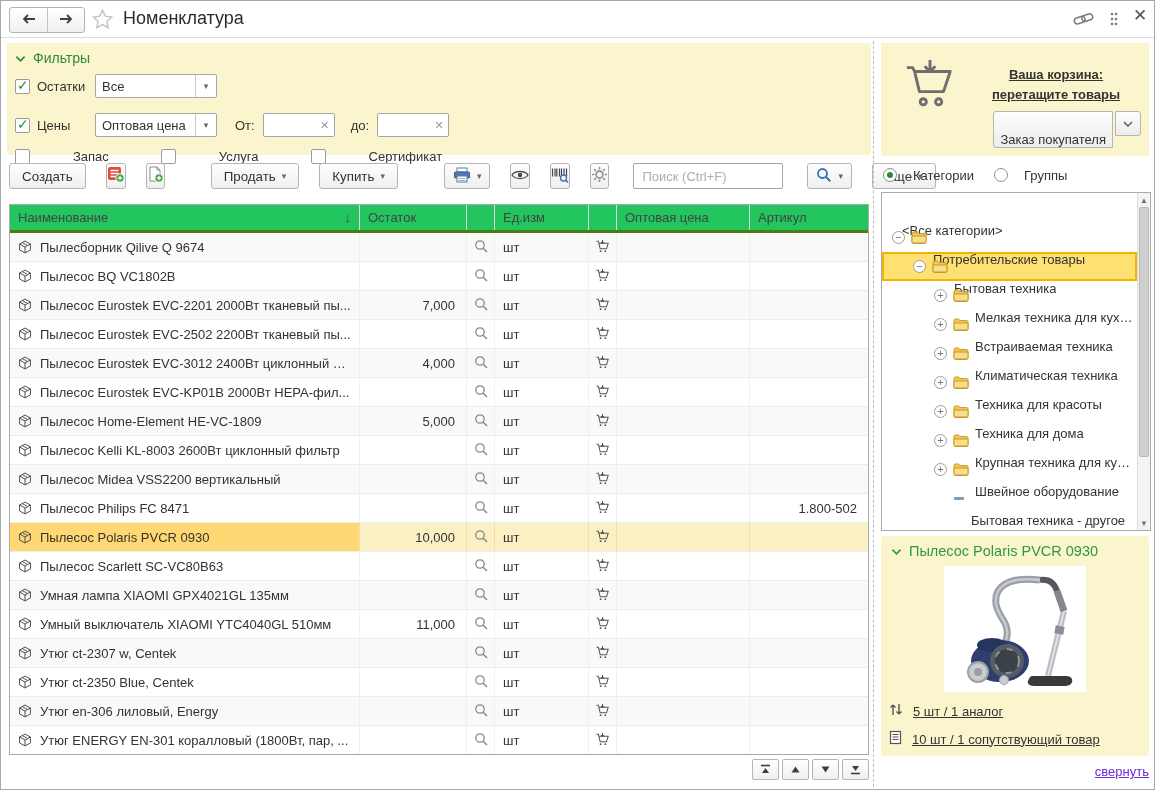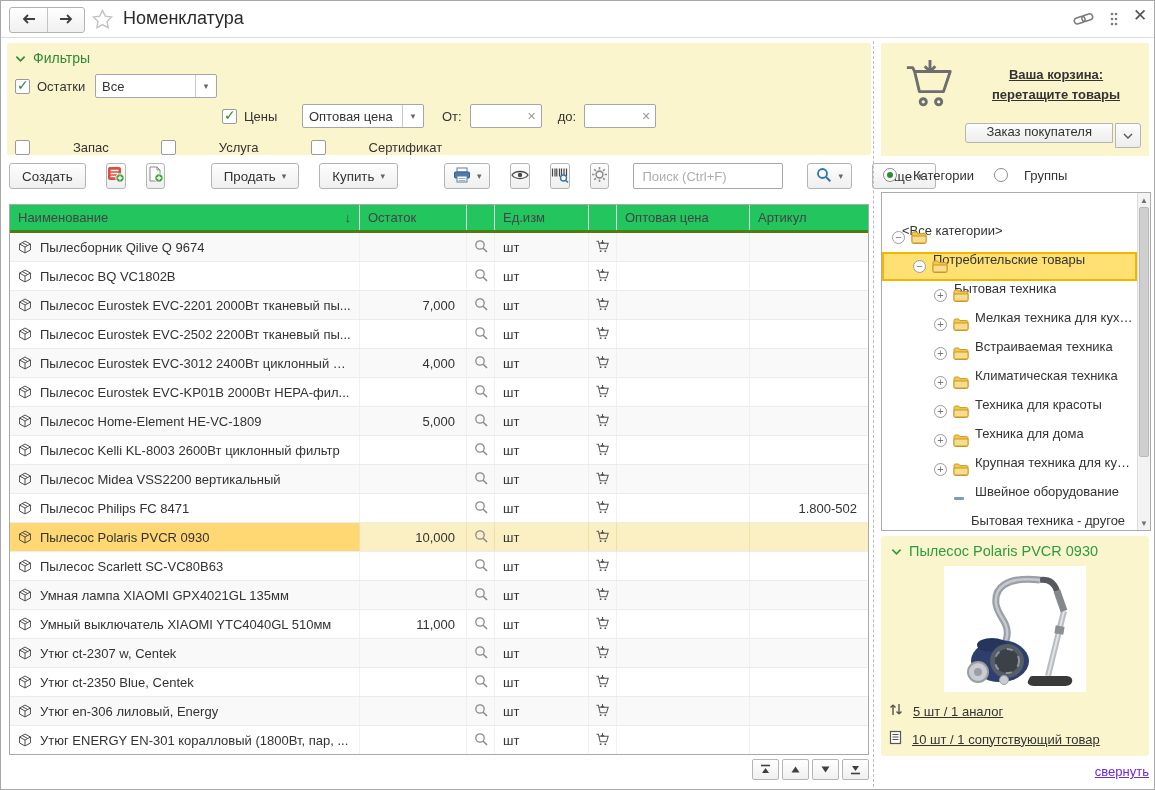--- a/index.html
+++ b/index.html
@@ -18,21 +18,21 @@
   #title { position:absolute; left:122px; top:7px; font-size:18px; color:#2b2b2b; }
   .tb-ico { position:absolute; top:11px; cursor:pointer; }
   #link-icon { left:1072px; }
   #menu-icon { left:1108px; top:10px; }
   #close-icon { left:1132px; top:6px; font-size:17px; color:#555; line-height:1; }
   
   #filters { position:absolute; left:6px; top:42px; width:864px; height:112px; background:#fbf5cd; border-radius:3px; padding:5px 8px; }
   .frow { display:flex; align-items:center; }
   #filters-title { color:#2e8b35; font-size:14px; display:flex; align-items:center; gap:7px; height:20px; cursor:pointer; }
   .f2 { margin-top:6px; height:24px; }
-  .f3 { margin-top:6px; height:24px;justify-content:center; }
+  .f3 { margin-top:15px; height:24px; }
   .f4 { margin-top:10px; height:18px;gap:36px; }
   .cb { width:15px; height:15px; background:#fff; border:1px solid #9a9a9a; border-radius:2px; position:relative; cursor:pointer; flex:0 0 auto; }
   .cb.checked::after { content:"✓"; position:absolute; left:1px; top:-3px; color:#2e8b35; font-weight:bold; font-size:14px; }
   .cblab { margin-left:7px; }
   .lab-w { width:58px; margin-left:7px; }
   .select { display:inline-flex; width:122px; height:24px; background:#fff; border:1px solid #a6a6a6; border-radius:2px; align-items:center; cursor:pointer; }
   .select .sval { flex:1; padding:0 6px; white-space:nowrap; overflow:hidden; }
   .select .sarr { width:21px; align-self:stretch; border-left:1px solid #c9c9c9; display:flex; align-items:center; justify-content:center; color:#666; font-size:9px; }
   .inpx { display:inline-flex; width:72px; height:24px; background:#fff; border:1px solid #a6a6a6; border-radius:2px; align-items:center; }
   .inpx input { flex:1; width:40px; border:0; outline:none; padding:0 4px; font:inherit; background:transparent; }
@@ -68,21 +68,21 @@
   
   #btm-nav { position:absolute; left:8px; top:758px; width:860px; display:flex; justify-content:flex-end; gap:3px; }
   .nav4 { width:27px; height:21px; background:linear-gradient(#fff,#f0f0f0); border:1px solid #b5b5b5; border-radius:2px; display:flex; align-items:center; justify-content:center; cursor:pointer; }
   
   #divider { position:absolute; left:872px; top:40px; height:746px; border-left:1px dashed #bdbdbd; }
   
   #cart-box { position:absolute; left:880px; top:42px; width:268px; height:113px; background:#fbf5cd; border-radius:1px; }
   #cart-top { display:flex; align-items:center; padding:14px 10px 0 20px; gap:14px; }
   #cart-link { flex:1; text-align:center; font-weight:bold; text-decoration:underline; color:#333; line-height:1.5; cursor:pointer; }
   #order-row { position:absolute; right:8px; bottom:8px; display:flex; }
-  #order-btn { height:20px; padding:0 20px; background:linear-gradient(#fdfdfd,#ededed); border:1px solid #b5b5b5; border-radius:3px 0 0 3px; display:flex; align-items:flex-start; cursor:pointer; }
+  #order-btn { height:37px; padding:0 6px; background:linear-gradient(#fdfdfd,#ededed); border:1px solid #b5b5b5; border-radius:3px 0 0 3px; display:flex; align-items:flex-end; cursor:pointer; }
   #order-dd { width:26px; height:25px; margin-left:2px; background:linear-gradient(#fdfdfd,#ededed); border:1px solid #b5b5b5; border-radius:0 3px 3px 0; display:flex; align-items:center; justify-content:center; cursor:pointer; }
   #radio-row { position:absolute; left:882px; top:163px; height:22px; display:flex; align-items:center; gap:20px; }
   .radio { display:flex; align-items:center; gap:16px; cursor:pointer; }
   .rdot { width:14px; height:14px; border:1px solid #8f8f8f; border-radius:50%; background:#fff; position:relative; }
   .radio.on .rdot::after { content:""; position:absolute; left:3px; top:3px; width:6px; height:6px; border-radius:50%; background:#2e8b35; }
   
   #tree { position:absolute; left:880px; top:191px; width:270px; height:339px; border:1px solid #ababab; background:#fff; }
   #tree-items { position:absolute; left:0; top:1px; right:13px; bottom:0; overflow:hidden; }
   .titem { height:29px; display:flex; align-items:center; gap:6px; cursor:pointer; padding-right:4px; }
   .titem .exp { width:13px; height:13px; border:1px solid #9c9c9c; border-radius:50%; background:#fff; color:#777; font-size:11px; line-height:11px; text-align:center; flex:0 0 auto; }

